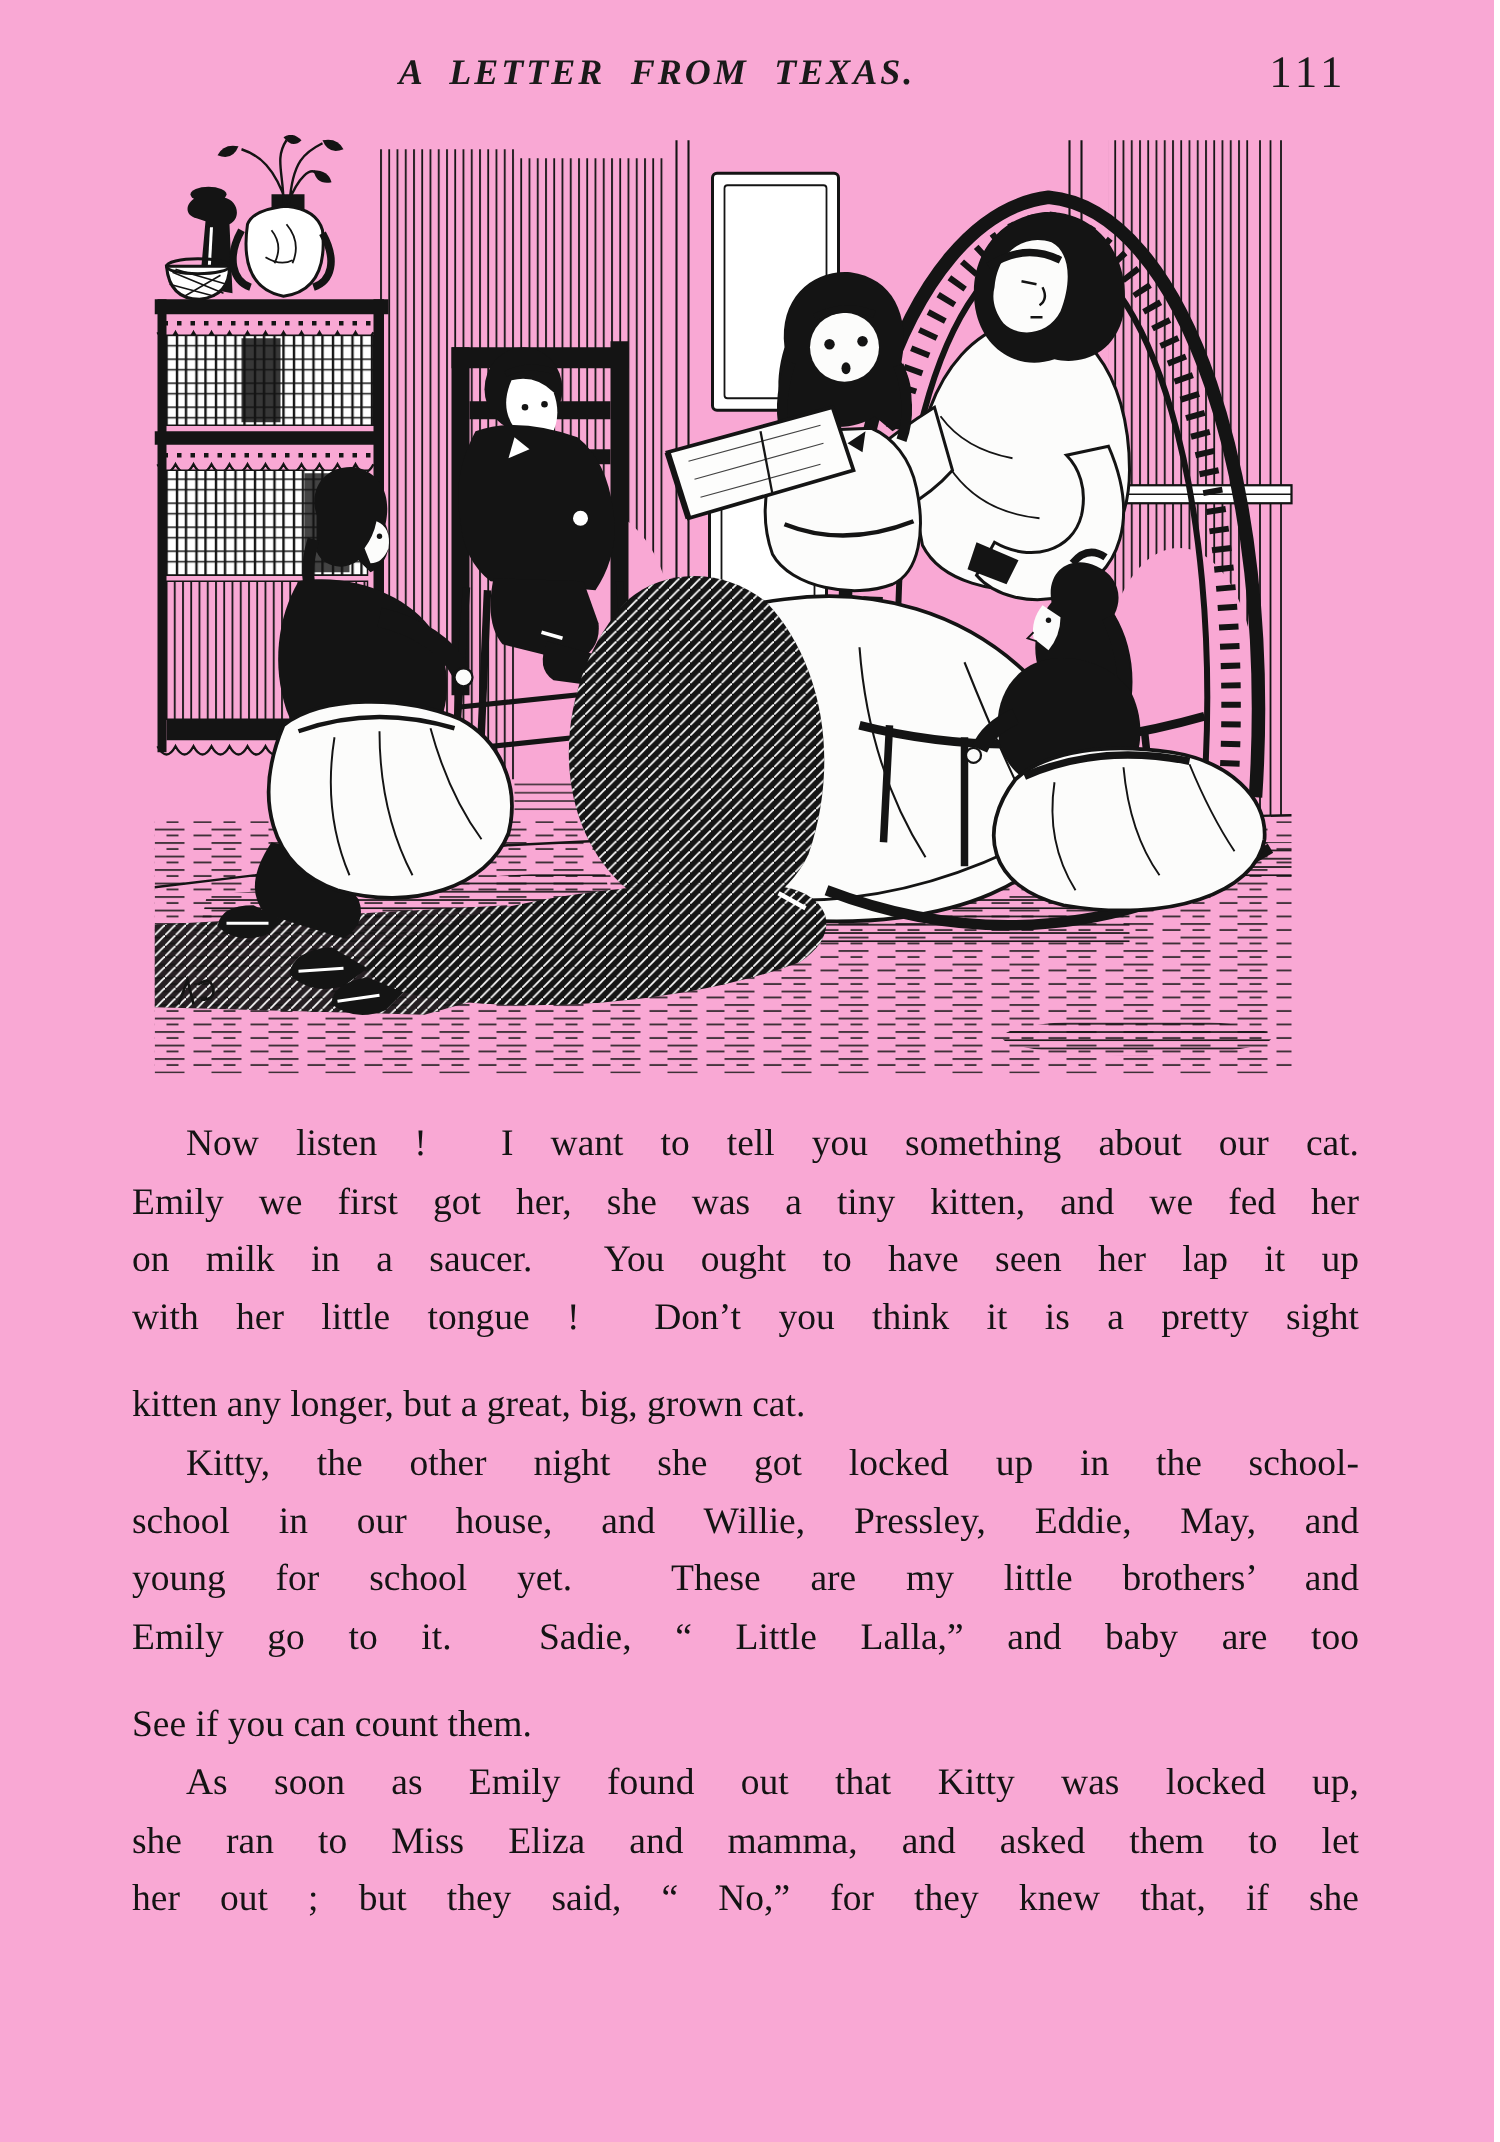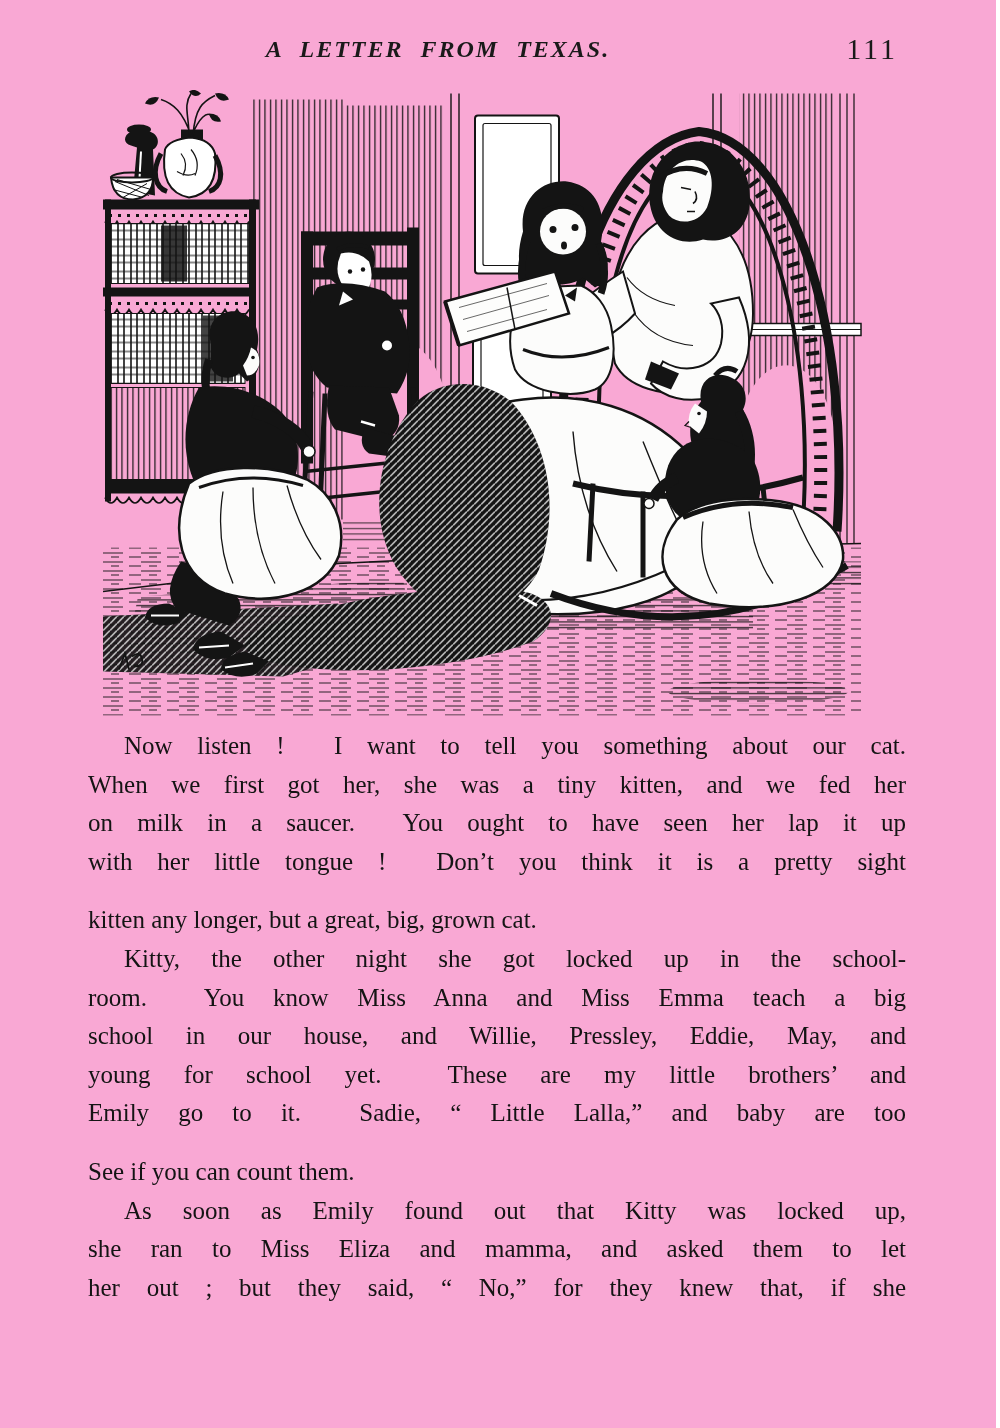--- a/index.html
+++ b/index.html
@@ -11,21 +11,21 @@
     position:absolute;left:88px;top:36px;width:700px;text-align:center;
     font-style:italic;font-weight:700;font-size:24px;letter-spacing:2px;word-spacing:9px;
     color:#1a1a1a;
   }
   .page-number{
     position:absolute;top:32px;right:98px;font-size:30px;letter-spacing:3px;color:#1a1a1a;text-align:center;
   }
   .illustration{position:absolute;left:103px;top:90px;width:760px;height:628px;}
   .illustration svg{width:100%;height:100%;}
   .body-text{
-    position:absolute;left:88px;top:727px;width:818px;
+    position:absolute;left:88px;top:744px;width:818px;
     font-size:25px;line-height:38.6px;color:#141414;
   }
   .line{text-align:justify;text-align-last:justify;height:38.6px;overflow:hidden;}
   .line.indent{padding-left:36px;}
   .line.endline{text-align-last:left;margin-top:20px;}
 </style>
 </head>
 <body>
 
 <div class="page">
@@ -247,28 +247,27 @@
         <path d="M580,426 q50,-22 110,-10" stroke="#141414" stroke-width="5" fill="none"></path>
       </g>
 
       <path d="M16,578 l6,-16 l4,16 m3,-13 q8,-6 10,2 q2,8 -8,8" stroke="#141414" stroke-width="1.8" fill="none"></path>
     </svg>
   </div>
 
   <div class="body-text">
     <div>
       <div class="line indent">Now listen !&nbsp; I want to tell you something about our cat.</div>
-      <div class="line">When we first got her, she was a tiny kitten, and we fed her</div>
+      <div class="line">Emily we first got her, she was a tiny kitten, and we fed her</div>
       <div class="line">on milk in a saucer.&nbsp; You ought to have seen her lap it up</div>
       <div class="line">with her little tongue !&nbsp; Don’t you think it is a pretty sight</div>
       <div class="line endline">kitten any longer, but a great, big, grown cat.</div>
     </div>
     <div>
       <div class="line indent">Kitty, the other night she got locked up in the school-</div>
-      <div class="line">room.&nbsp; You know Miss Anna and Miss Emma teach a big</div>
       <div class="line">school in our house, and Willie, Pressley, Eddie, May, and</div>
       <div class="line">young for school yet.&nbsp; These are my little brothers’ and</div>
       <div class="line">Emily go to it.&nbsp; Sadie, “ Little Lalla,” and baby are too</div>
       <div class="line endline">See if you can count them.</div>
     </div>
     <div>
       <div class="line indent">As soon as Emily found out that Kitty was locked up,</div>
       <div class="line">she ran to Miss Eliza and mamma, and asked them to let</div>
       <div class="line">her out ; but they said, “ No,” for they knew that, if she</div>
     </div>

